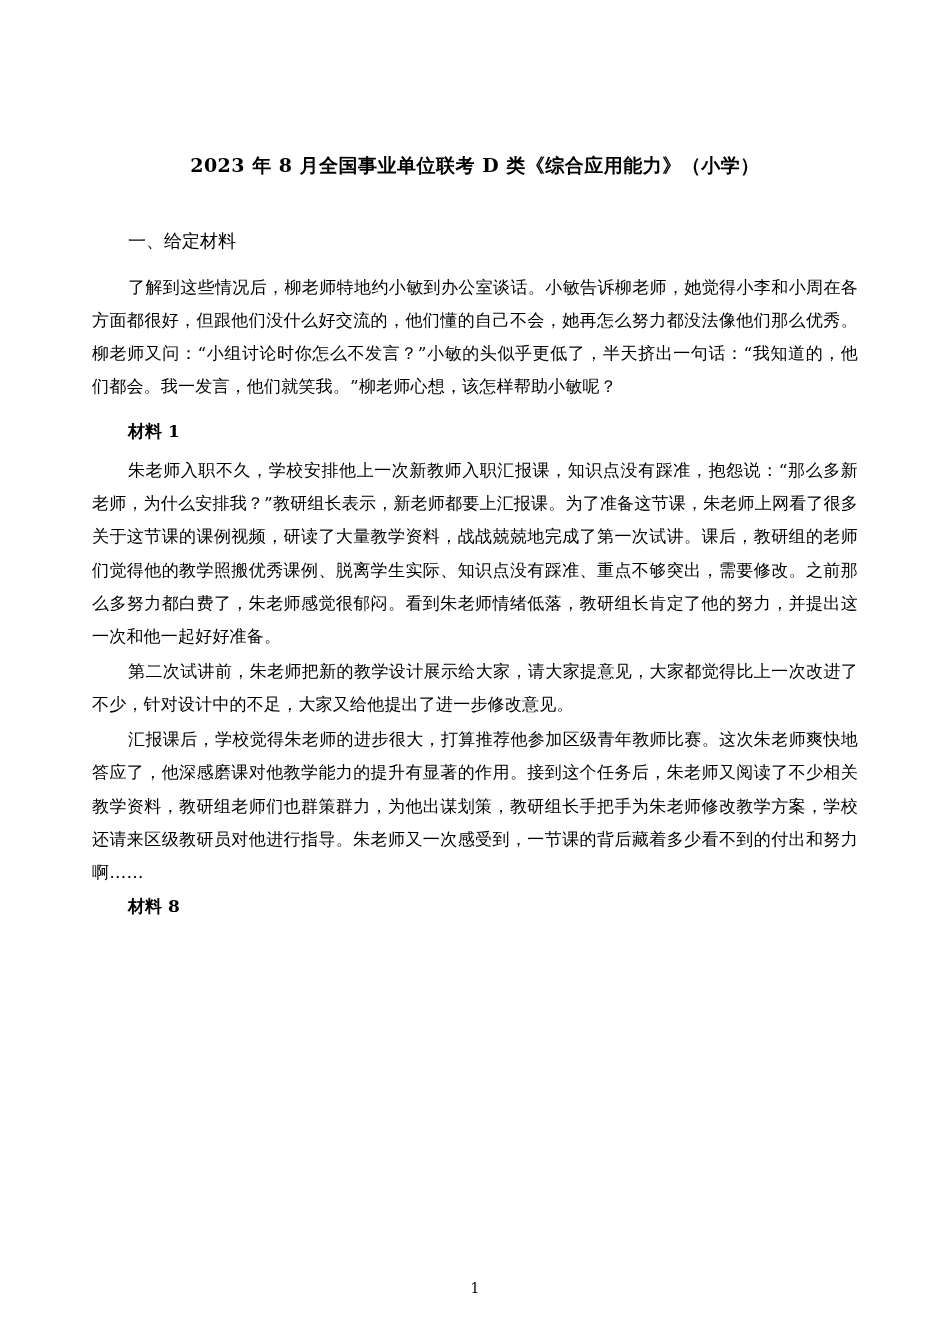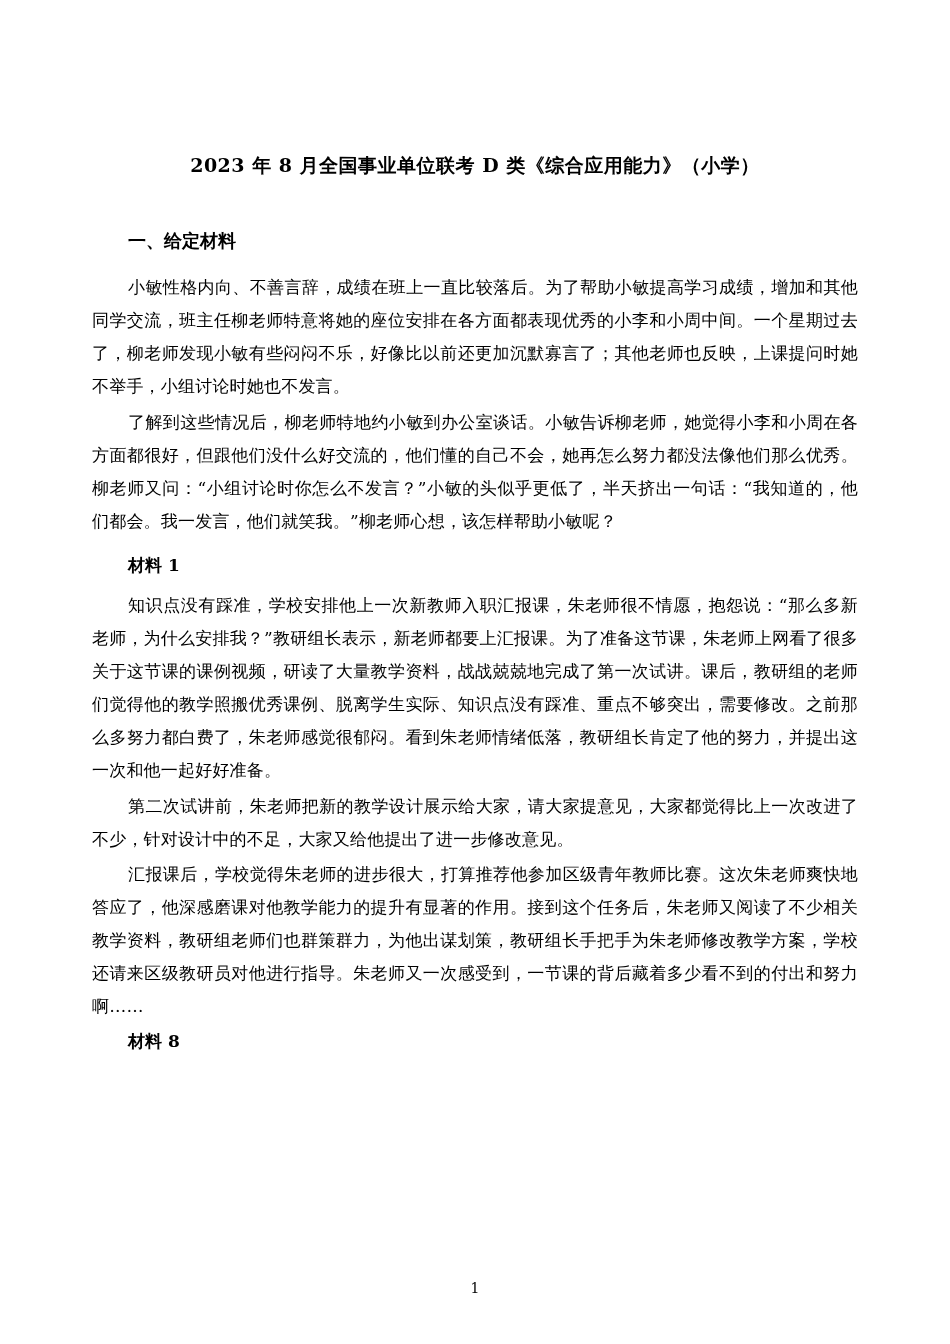--- a/index.html
+++ b/index.html
@@ -25,21 +25,21 @@
   .doc-title {
     text-align: center;
     font-size: 19px;
     font-weight: bold;
     letter-spacing: 0.5px;
     margin: 0 0 46px 0;
     line-height: 1.6;
   }
   .section-heading {
     font-size: 18px;
-    font-weight: bold;
+    font-weight: normal;
     margin: 0 0 14px 0;
     text-indent: 36px;
     line-height: 1.7;
   }
   .material-heading {
     font-size: 17px;
     font-weight: bold;
     margin: 0 0 8px 0;
     text-indent: 36px;
     line-height: 1.8;
@@ -68,26 +68,25 @@
 </style>
 </head>
 <body>
 
 <div class="page">
 
   <div class="doc-title">2023 年 8 月全国事业单位联考 D 类《综合应用能力》（小学）</div>
 
   <div class="section-heading">一、给定材料</div>
 
-  <p class="body-text">小敏性格内向、不善言辞，成绩在班上一直比较落后。为了帮助小敏提高学习成绩，增加和其他同学交流，班主任柳老师特意将她的座位安排在各方面都表现优秀的小李和小周中间。一个星期过去了，柳老师发现小敏有些闷闷不乐，好像比以前还更加沉默寡言了；其他老师也反映，上课提问时她不举手，小组讨论时她也不发言。</p>
   <p class="body-text">了解到这些情况后，柳老师特地约小敏到办公室谈话。小敏告诉柳老师，她觉得小李和小周在各方面都很好，但跟他们没什么好交流的，他们懂的自己不会，她再怎么努力都没法像他们那么优秀。柳老师又问：“小组讨论时你怎么不发言？”小敏的头似乎更低了，半天挤出一句话：“我知道的，他们都会。我一发言，他们就笑我。”柳老师心想，该怎样帮助小敏呢？</p>
 
   <div class="block-gap"></div>
 
   <div class="material-heading">材料 1</div>
-  <p class="body-text">知识点没有踩准，学校安排他上一次新教师入职汇报课，朱老师很不情愿，抱怨说：“那么多新老师，为什么安排我？”教研组长表示，新老师都要上汇报课。为了准备这节课，朱老师上网看了很多关于这节课的课例视频，研读了大量教学资料，战战兢兢地完成了第一次试讲。课后，教研组的老师们觉得他的教学照搬优秀课例、脱离学生实际、知识点没有踩准、重点不够突出，需要修改。之前那么多努力都白费了，朱老师感觉很郁闷。看到朱老师情绪低落，教研组长肯定了他的努力，并提出这一次和他一起好好准备。</p>
+  <p class="body-text">朱老师入职不久，学校安排他上一次新教师入职汇报课，知识点没有踩准，抱怨说：“那么多新老师，为什么安排我？”教研组长表示，新老师都要上汇报课。为了准备这节课，朱老师上网看了很多关于这节课的课例视频，研读了大量教学资料，战战兢兢地完成了第一次试讲。课后，教研组的老师们觉得他的教学照搬优秀课例、脱离学生实际、知识点没有踩准、重点不够突出，需要修改。之前那么多努力都白费了，朱老师感觉很郁闷。看到朱老师情绪低落，教研组长肯定了他的努力，并提出这一次和他一起好好准备。</p>
   <p class="body-text">第二次试讲前，朱老师把新的教学设计展示给大家，请大家提意见，大家都觉得比上一次改进了不少，针对设计中的不足，大家又给他提出了进一步修改意见。</p>
   <p class="body-text">汇报课后，学校觉得朱老师的进步很大，打算推荐他参加区级青年教师比赛。这次朱老师爽快地答应了，他深感磨课对他教学能力的提升有显著的作用。接到这个任务后，朱老师又阅读了不少相关教学资料，教研组老师们也群策群力，为他出谋划策，教研组长手把手为朱老师修改教学方案，学校还请来区级教研员对他进行指导。朱老师又一次感受到，一节课的背后藏着多少看不到的付出和努力啊……</p>
 
   <div class="material-heading">材料 8</div>
 
   <div class="page-number">1</div>
 </div>
 
 </body></html>

